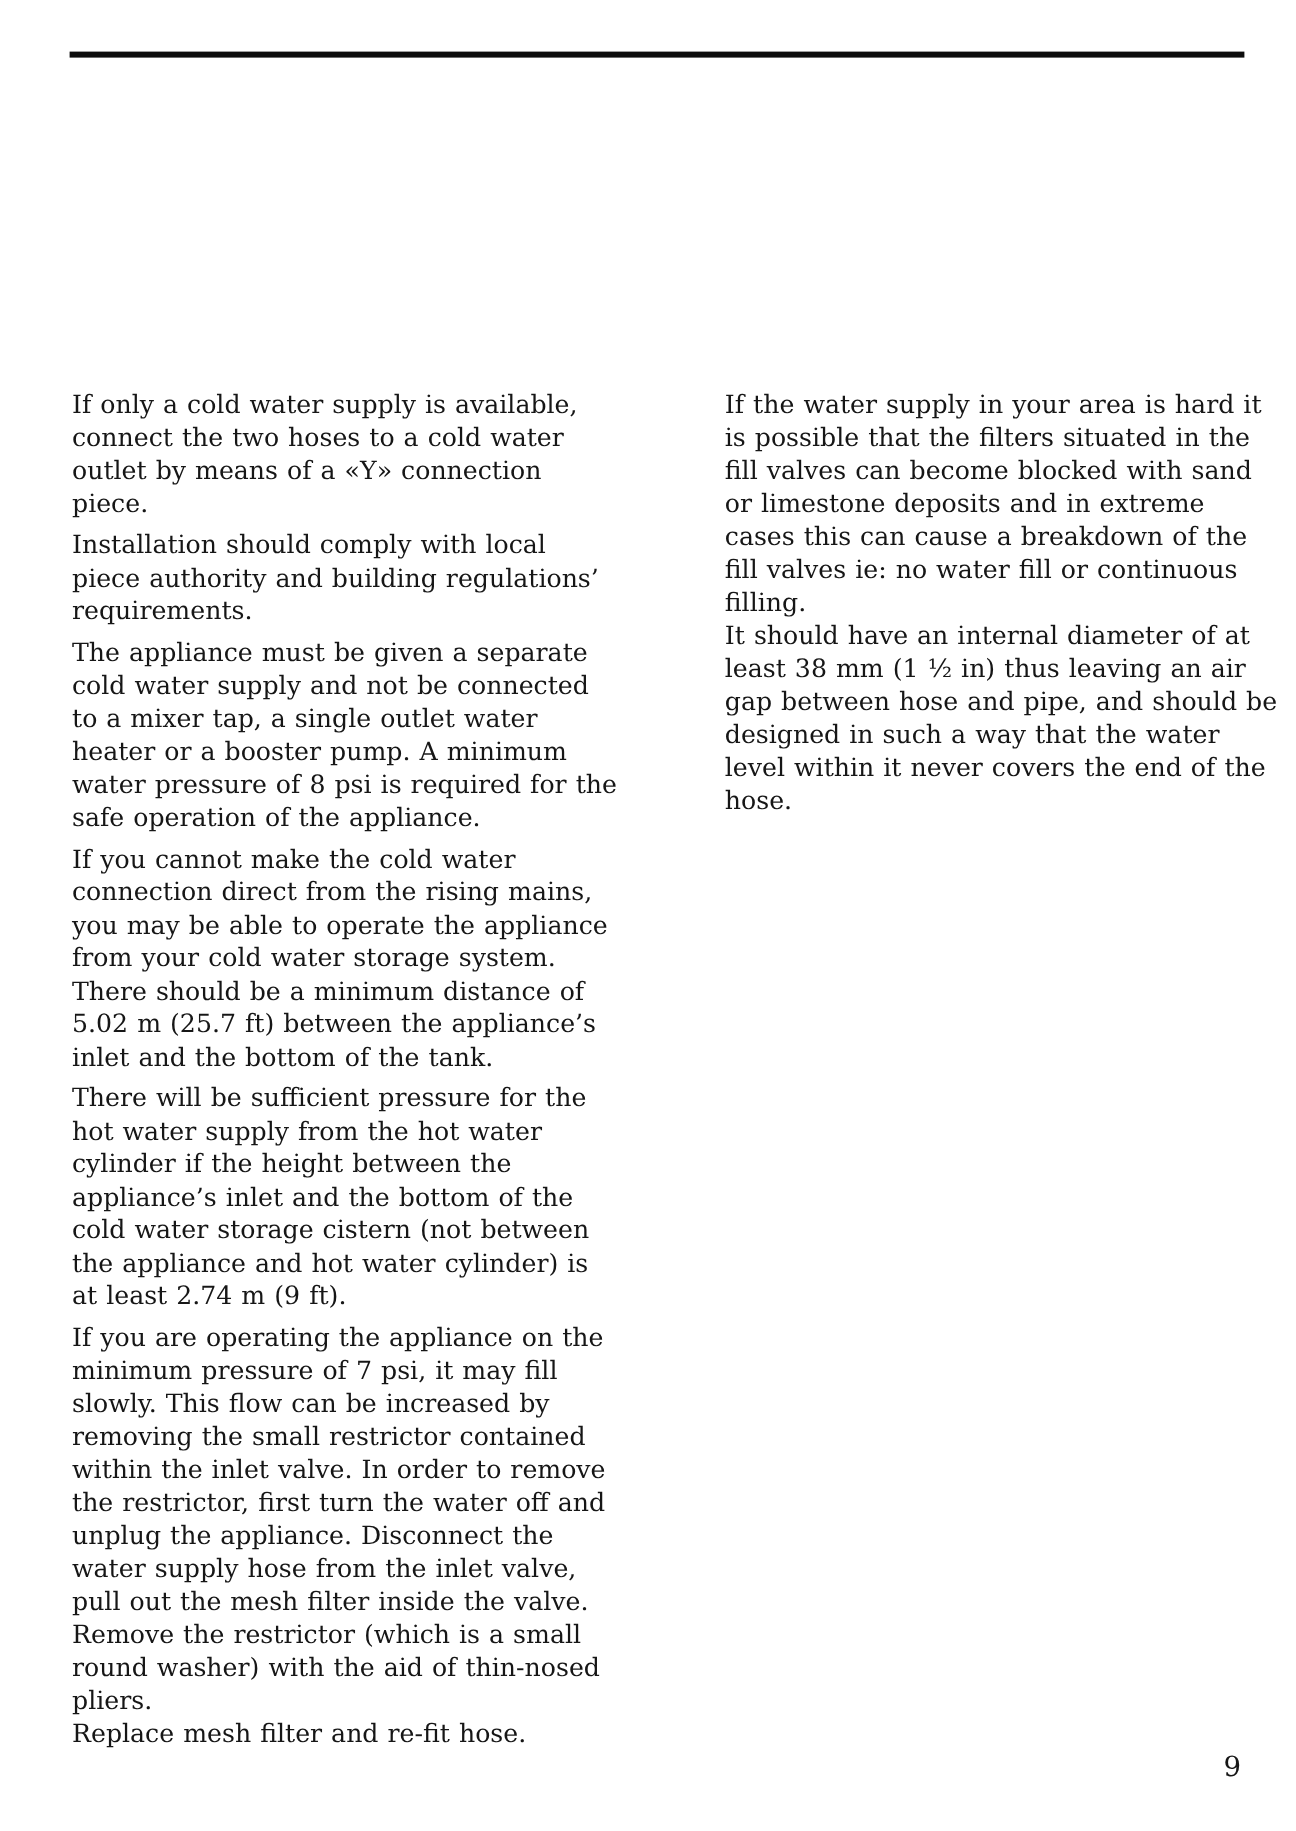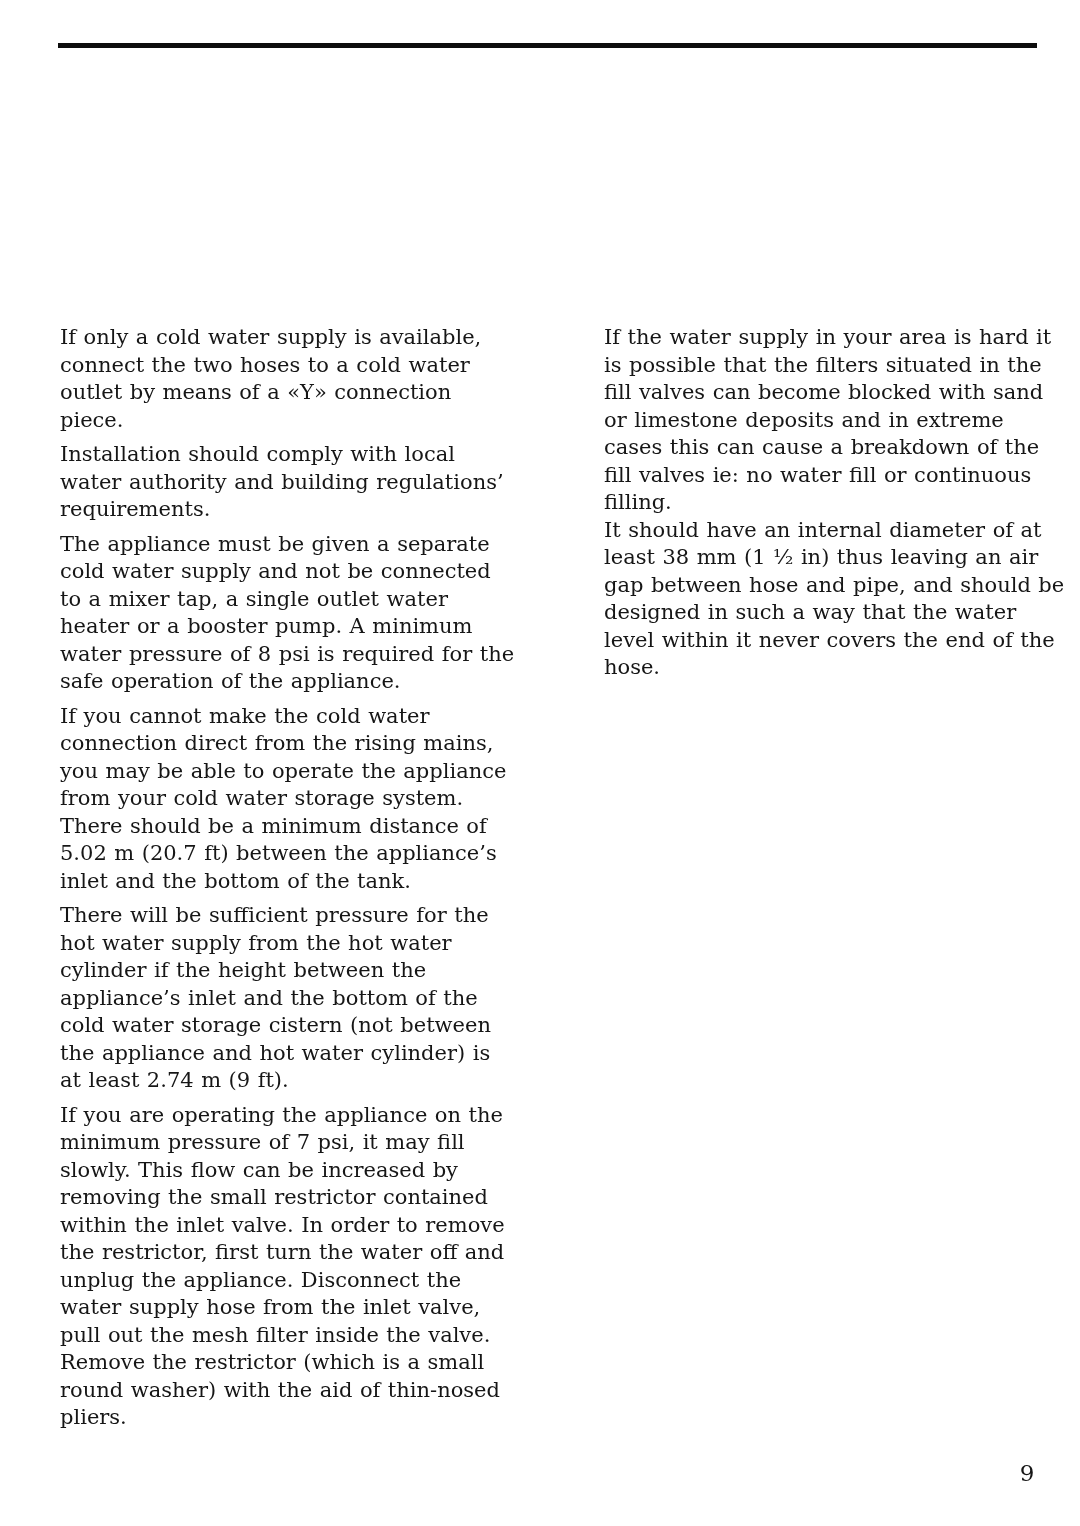--- a/index.html
+++ b/index.html
@@ -51,54 +51,55 @@
 <div class="page" style="background: rgb(255, 255, 255); color: rgb(22, 22, 22);">
 
   <div class="top-rule" style="background: rgb(13, 13, 13);"></div>
 
   <div class="col col-left">
     <p class="para gap-after">If only a cold water supply is available,
 connect the two hoses to a cold water
 outlet by means of a «Y» connection
 piece.</p>
     <p class="para gap-after">Installation should comply with local
-water authority and building regulations’
+piece authority and building regulations’
 requirements.</p>
     <p class="para gap-after">The appliance must be given a separate
 cold water supply and not be connected
 to a mixer tap, a single outlet water
 heater or a booster pump. A minimum
 water pressure of 8 psi is required for the
 safe operation of the appliance.</p>
     <p class="para gap-after">If you cannot make the cold water
 connection direct from the rising mains,
 you may be able to operate the appliance
 from your cold water storage system.
 There should be a minimum distance of
-5.02 m (20.7 ft) between the appliance’s
+5.02 m (25.7 ft) between the appliance’s
 inlet and the bottom of the tank.</p>
     <p class="para gap-after">There will be sufficient pressure for the
 hot water supply from the hot water
 cylinder if the height between the
 appliance’s inlet and the bottom of the
 cold water storage cistern (not between
 the appliance and hot water cylinder) is
 at least 2.74 m (9 ft).</p>
     <p class="para">If you are operating the appliance on the
 minimum pressure of 7 psi, it may fill
 slowly. This flow can be increased by
 removing the small restrictor contained
 within the inlet valve. In order to remove
 the restrictor, first turn the water off and
 unplug the appliance. Disconnect the
 water supply hose from the inlet valve,
 pull out the mesh filter inside the valve.
 Remove the restrictor (which is a small
 round washer) with the aid of thin-nosed
 pliers.</p>
+    <p class="para">Replace mesh filter and re-fit hose.</p>
   </div>
 
   <div class="col col-right">
     <p class="para">If the water supply in your area is hard it
 is possible that the filters situated in the
 fill valves can become blocked with sand
 or limestone deposits and in extreme
 cases this can cause a breakdown of the
 fill valves ie: no water fill or continuous
 filling.</p>

